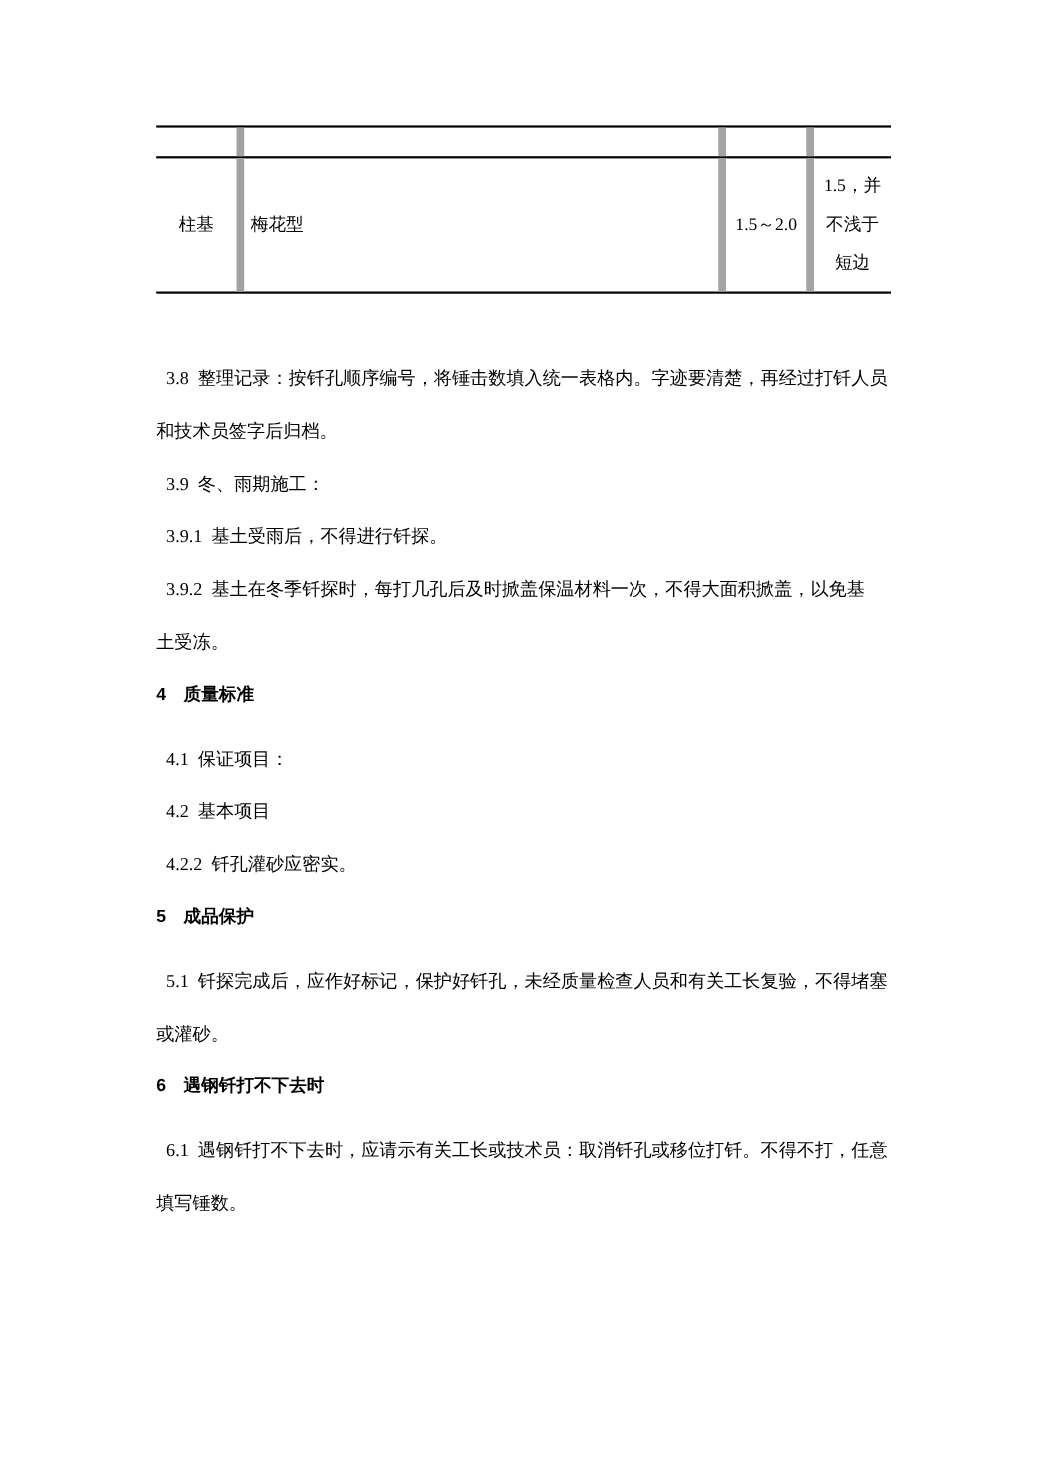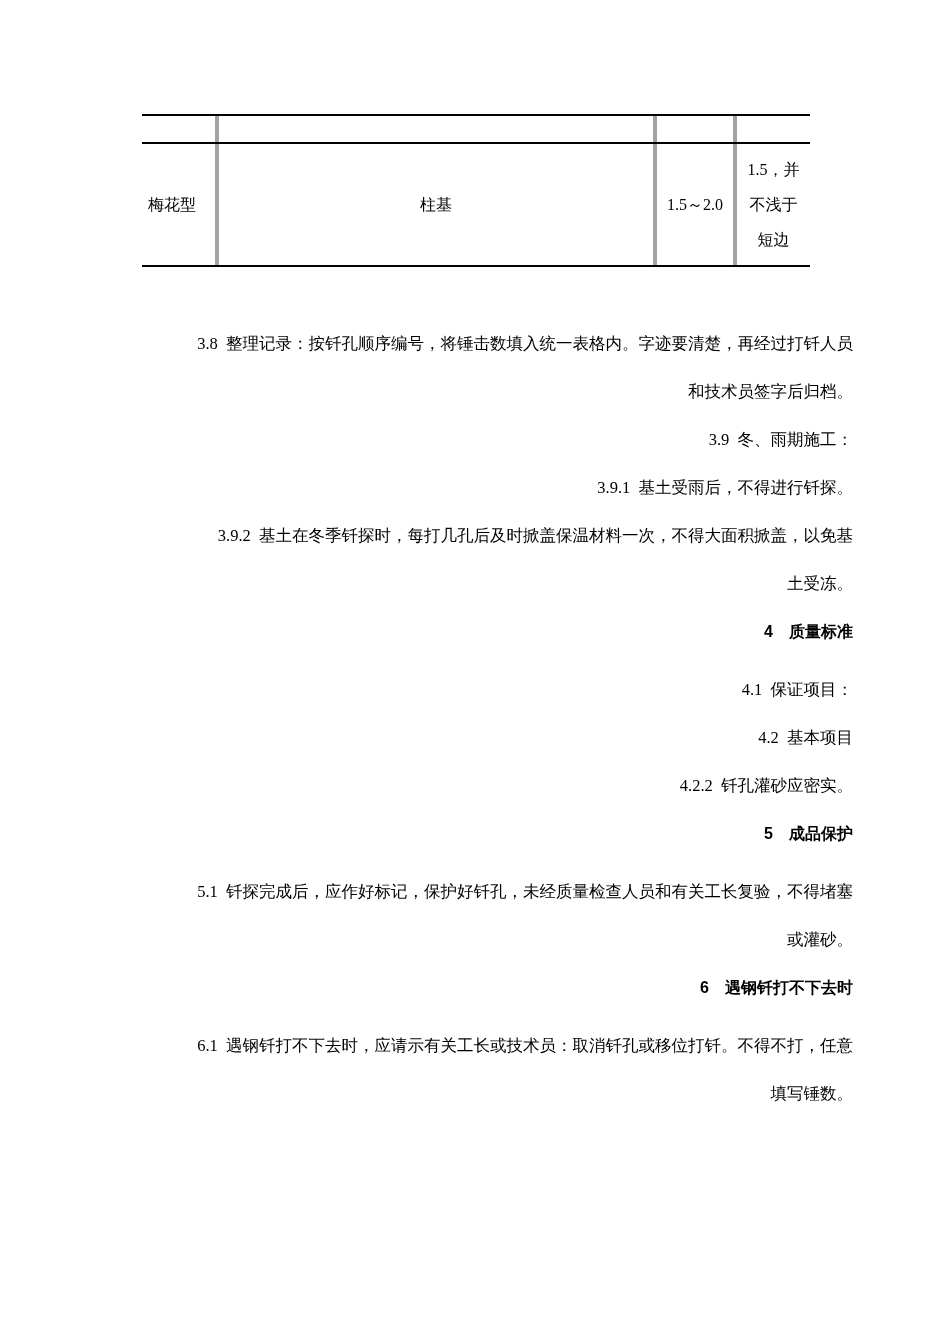--- a/index.html
+++ b/index.html
@@ -39,39 +39,38 @@
   }
   .tc {
     display: flex;
     align-items: center;
     justify-content: center;
     font-size: 16px;
     line-height: 20px;
     overflow: hidden;
   }
   .tc + .tc {
-    border-left: 4px solid #a3a3a3;
+    border-left: 7px solid #a3a3a3;
   }
   .tc.left {
     justify-content: flex-start;
     padding-left: 6px;
   }
   .tc.multiline {
     white-space: pre-line;
     text-align: center;
     line-height: 35px;
   }
 
   
   .content {
     position: absolute;
-    left: 153px;
+    left: 142px;
     top: 265px;
     width: 700px;
-    text-align: right;
   }
   .para {
     margin: 0;
     font-size: 16.5px;
     line-height: 48px;
     white-space: pre-line;
     text-indent: 9px;
     letter-spacing: 0;
   }
   .para.flush {
@@ -97,22 +96,22 @@
 <div class="page">
 
   <div class="tbl">
     <div class="trow thead">
       <div class="tc"></div>
       <div class="tc"></div>
       <div class="tc"></div>
       <div class="tc"></div>
     </div>
     <div class="trow tbodyrow">
+      <div class="tc">柱基</div>
       <div class="tc left">梅花型</div>
-      <div class="tc">柱基</div>
       <div class="tc">1.5～2.0</div>
       <div class="tc multiline">1.5，并
 不浅于
 短边</div>
     </div>
   </div>
 
   <div class="content">
     <p class="para first">3.8 整理记录：按钎孔顺序编号，将锤击数填入统一表格内。字迹要清楚，再经过打钎人员
 和技术员签字后归档。</p>

